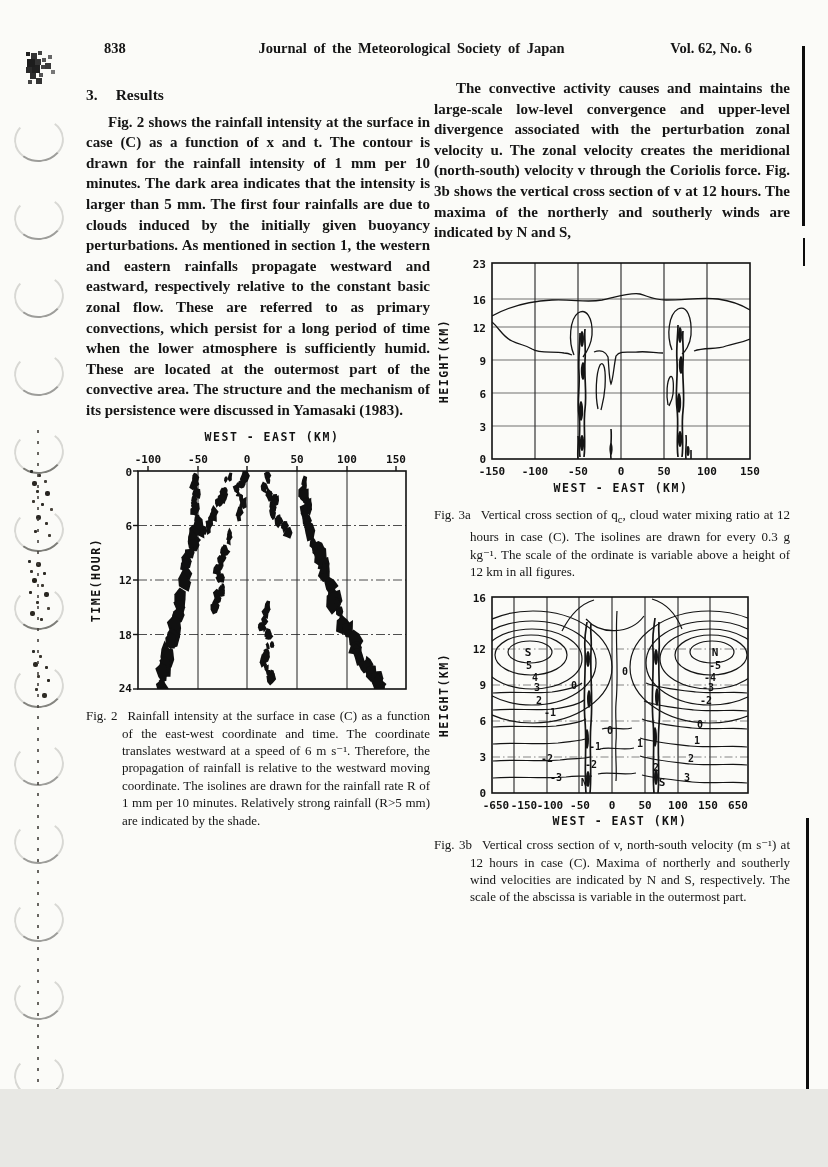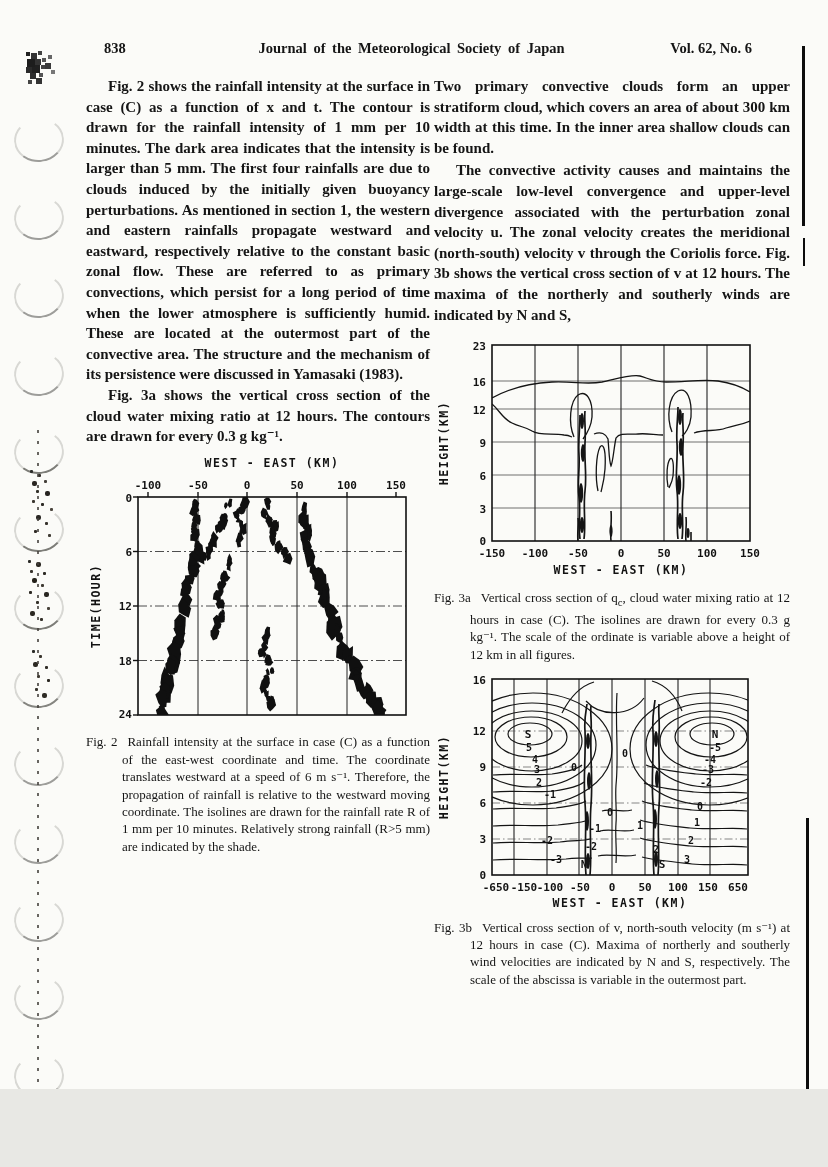--- a/index.html
+++ b/index.html
@@ -99,22 +99,24 @@
   <div class="handwriting">70/137</div>
   <div class="edge-line" style="left:806px;top:818px;width:3px;height:305px;"></div>
 
   <div class="header">
     <span class="page-num">838</span>
     <span class="journal-title">Journal of the Meteorological Society of Japan</span>
     <span class="vol">Vol. 62, No. 6</span>
   </div>
 
   <div class="col col-left">
+    <h3 class="results">
+      <span class="hnum">3.</span><span>Results</span>
+    </h3>
     <p class="indent">Fig. 2 shows the rainfall intensity at the surface in case (C) as a function of x and t. The contour is drawn for the rainfall intensity of 1 mm per 10 minutes.  The dark area indicates that the intensity is larger than 5 mm. The first four rainfalls are due to clouds induced by the initially given buoyancy perturbations.  As mentioned in section 1, the western and eastern rainfalls propagate westward and eastward, respectively relative to the constant basic zonal flow.  These are referred to as primary convections, which persist for a long period of time when the lower atmosphere is sufficiently humid.  These are located at the outermost part of the convective area.  The structure and the mechanism of its persistence were discussed in Yamasaki (1983).</p>
-    <p class="indent">Fig. 3a shows the vertical cross section of the cloud water mixing ratio at 12 hours. The contours are drawn for every 0.3 g kg⁻¹.</p>
 
     <div class="figwrap">
       <svg width="332" height="275" viewBox="0 0 332 275">
         <defs>
             <clipPath id="clip-f2">
               <rect x="52" y="46" width="268" height="218"></rect>
             </clipPath>
           </defs>
         <text class="axis-title" x="186" y="16" text-anchor="middle">WEST - EAST (KM)</text>
         <g>
@@ -333,21 +335,20 @@
             <path d="M298.9,262.6L298.3,266.7L295.2,268.5L294.0,264.2L293.6,260.7L295.1,255.6L298.1,258.9Z" fill="#101010"></path>
           </g>
       </svg>
     </div>
     <p class="caption">
       <span class="cap-label">Fig. 2</span><span>Rainfall intensity at the surface in case (C) as a function of the east-west coordinate and time.  The coordinate translates westward at a speed of 6 m s⁻¹.  Therefore, the propagation of rainfall is relative to the westward moving coordinate.  The isolines are drawn for the rainfall rate R of 1 mm per 10 minutes.  Relatively strong rainfall (R&gt;5 mm) are indicated by the shade.</span>
     </p>
   </div>
 
   <div class="col col-right">
-    <p>Two primary convective clouds form an upper stratiform cloud, which covers an area of about 300 km width at this time.  In the inner area shallow clouds can be found.</p>
     <p class="indent" style="margin-top:2px">The convective activity causes and maintains the large-scale low-level convergence and upper-level divergence associated with the perturbation zonal velocity u.  The zonal velocity creates the meridional (north-south) velocity v through the Coriolis force.  Fig. 3b shows the vertical cross section of v at 12 hours.  The maxima of the northerly and southerly winds are indicated by N and S,</p>
 
     <div class="figwrap" style="margin-top:10px">
       <svg width="332" height="246" viewBox="0 0 332 246">
         <defs>
             <clipPath id="clip-f3a">
               <rect x="58" y="10" width="258" height="196"></rect>
             </clipPath>
           </defs>
         <g>

